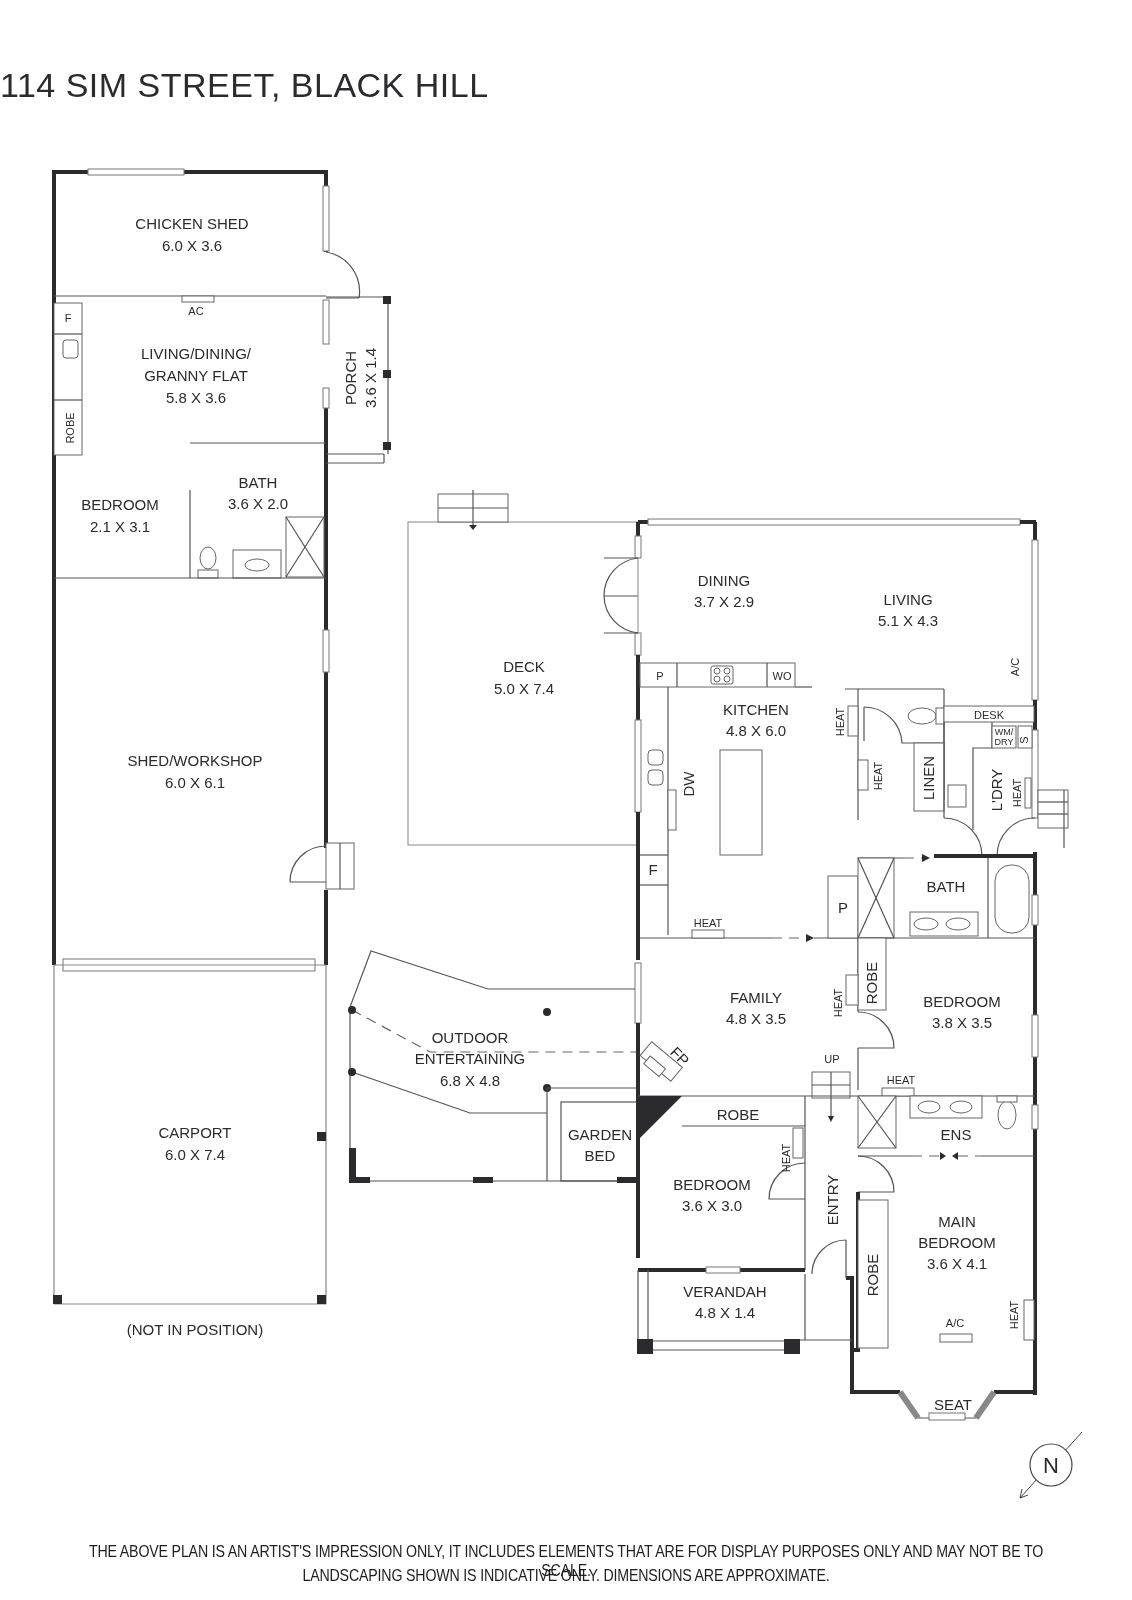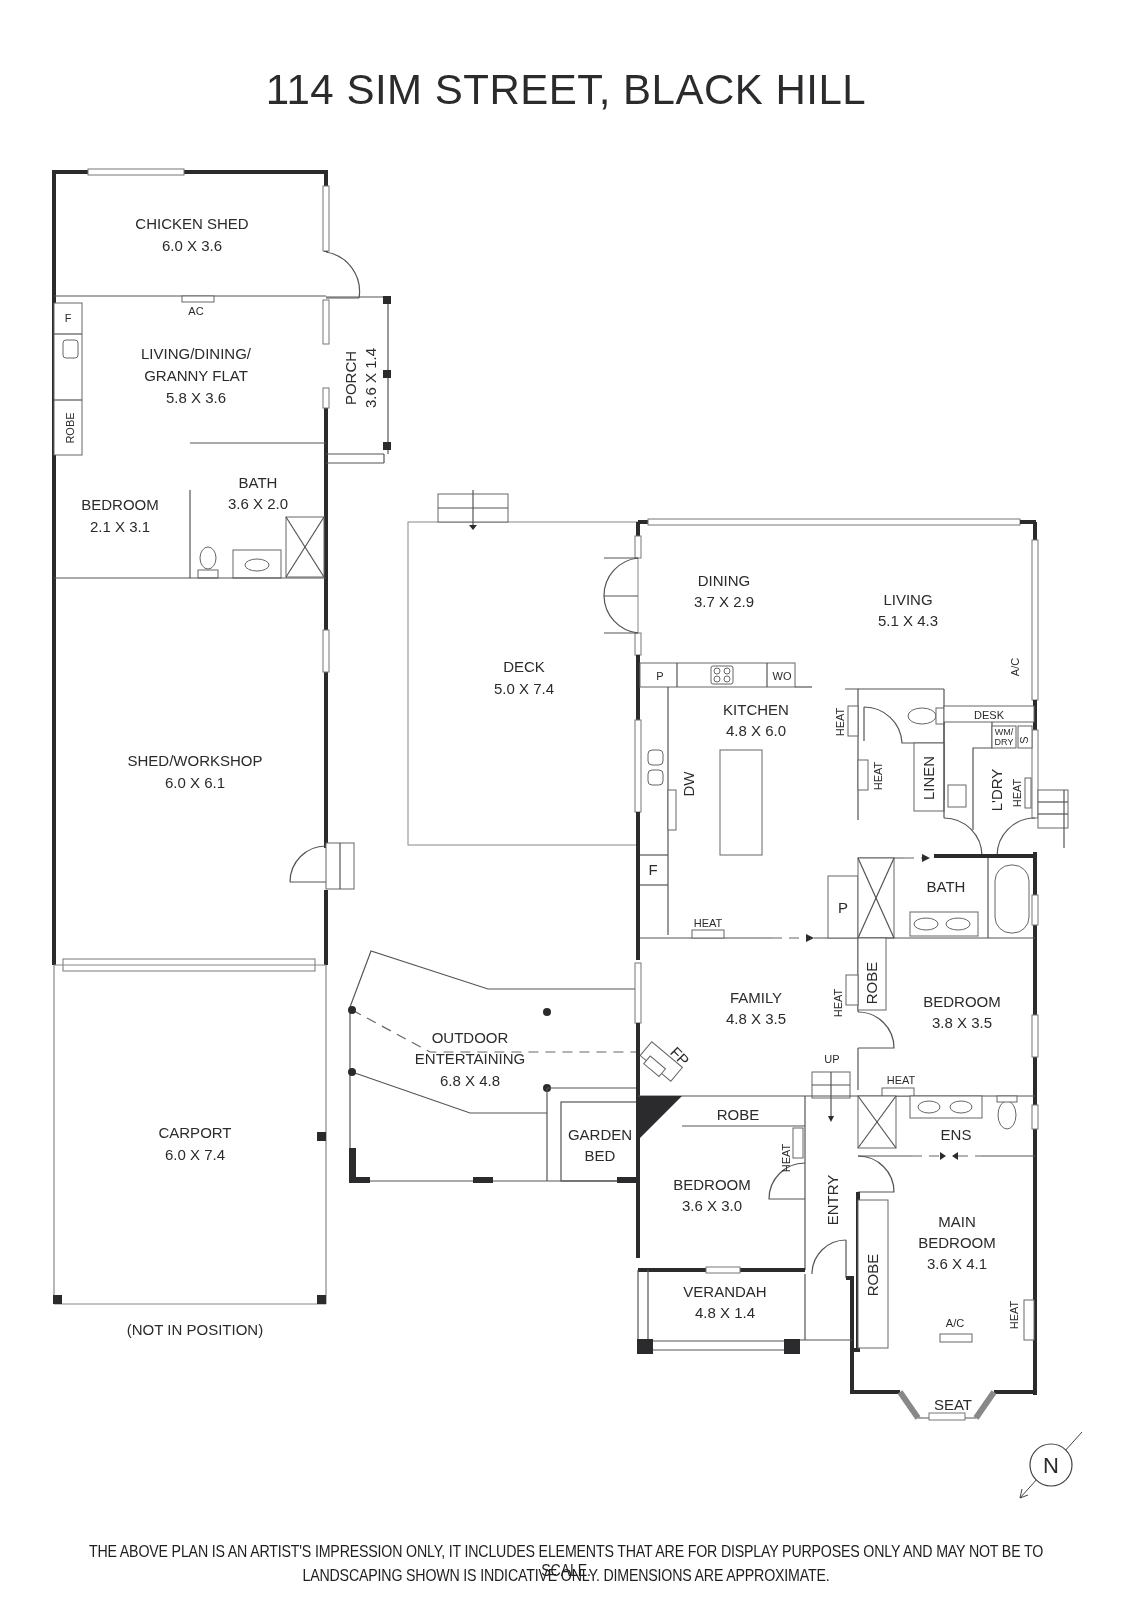--- a/index.html
+++ b/index.html
@@ -1,19 +1,19 @@
 <!DOCTYPE html>
 <html><head>
 <meta charset="utf-8">
 <style>
   html, body { margin: 0; padding: 0; background: #ffffff; }
   body { width: 1132px; height: 1600px; position: relative; overflow: hidden;
          font-family: "Liberation Sans", "DejaVu Sans", sans-serif; color: #2b2b2e; }
-  #title { position: absolute; left: 0; top: 66px; width: 1132px; text-align: center;
-           font-size: 42px; letter-spacing: 0.5px; color: #2b2b2e; }
+  #title { position: absolute; left: 0; top: 66px; width: 1132px; 
+           font-size: 34px; letter-spacing: 0.5px; color: #2b2b2e; }
   #plan { position: absolute; left: 0; top: 0; }
   .disclaimer { position: absolute; left: 0; width: 1132px; text-align: center;
                 font-family: "Liberation Sans", sans-serif; font-size: 16.5px; color: #1e1e1e;
                 transform: scaleX(0.86); transform-origin: center; letter-spacing: -0.2px; }
   #disc1 { top: 1542px; }
   #disc2 { top: 1566px; }
   svg text { font-family: "Liberation Sans", "DejaVu Sans", sans-serif; fill: #2b2b2e; }
   .rn { font-size: 15px; }
   .rd { font-size: 15px; }
   .sm { font-size: 11px; }

